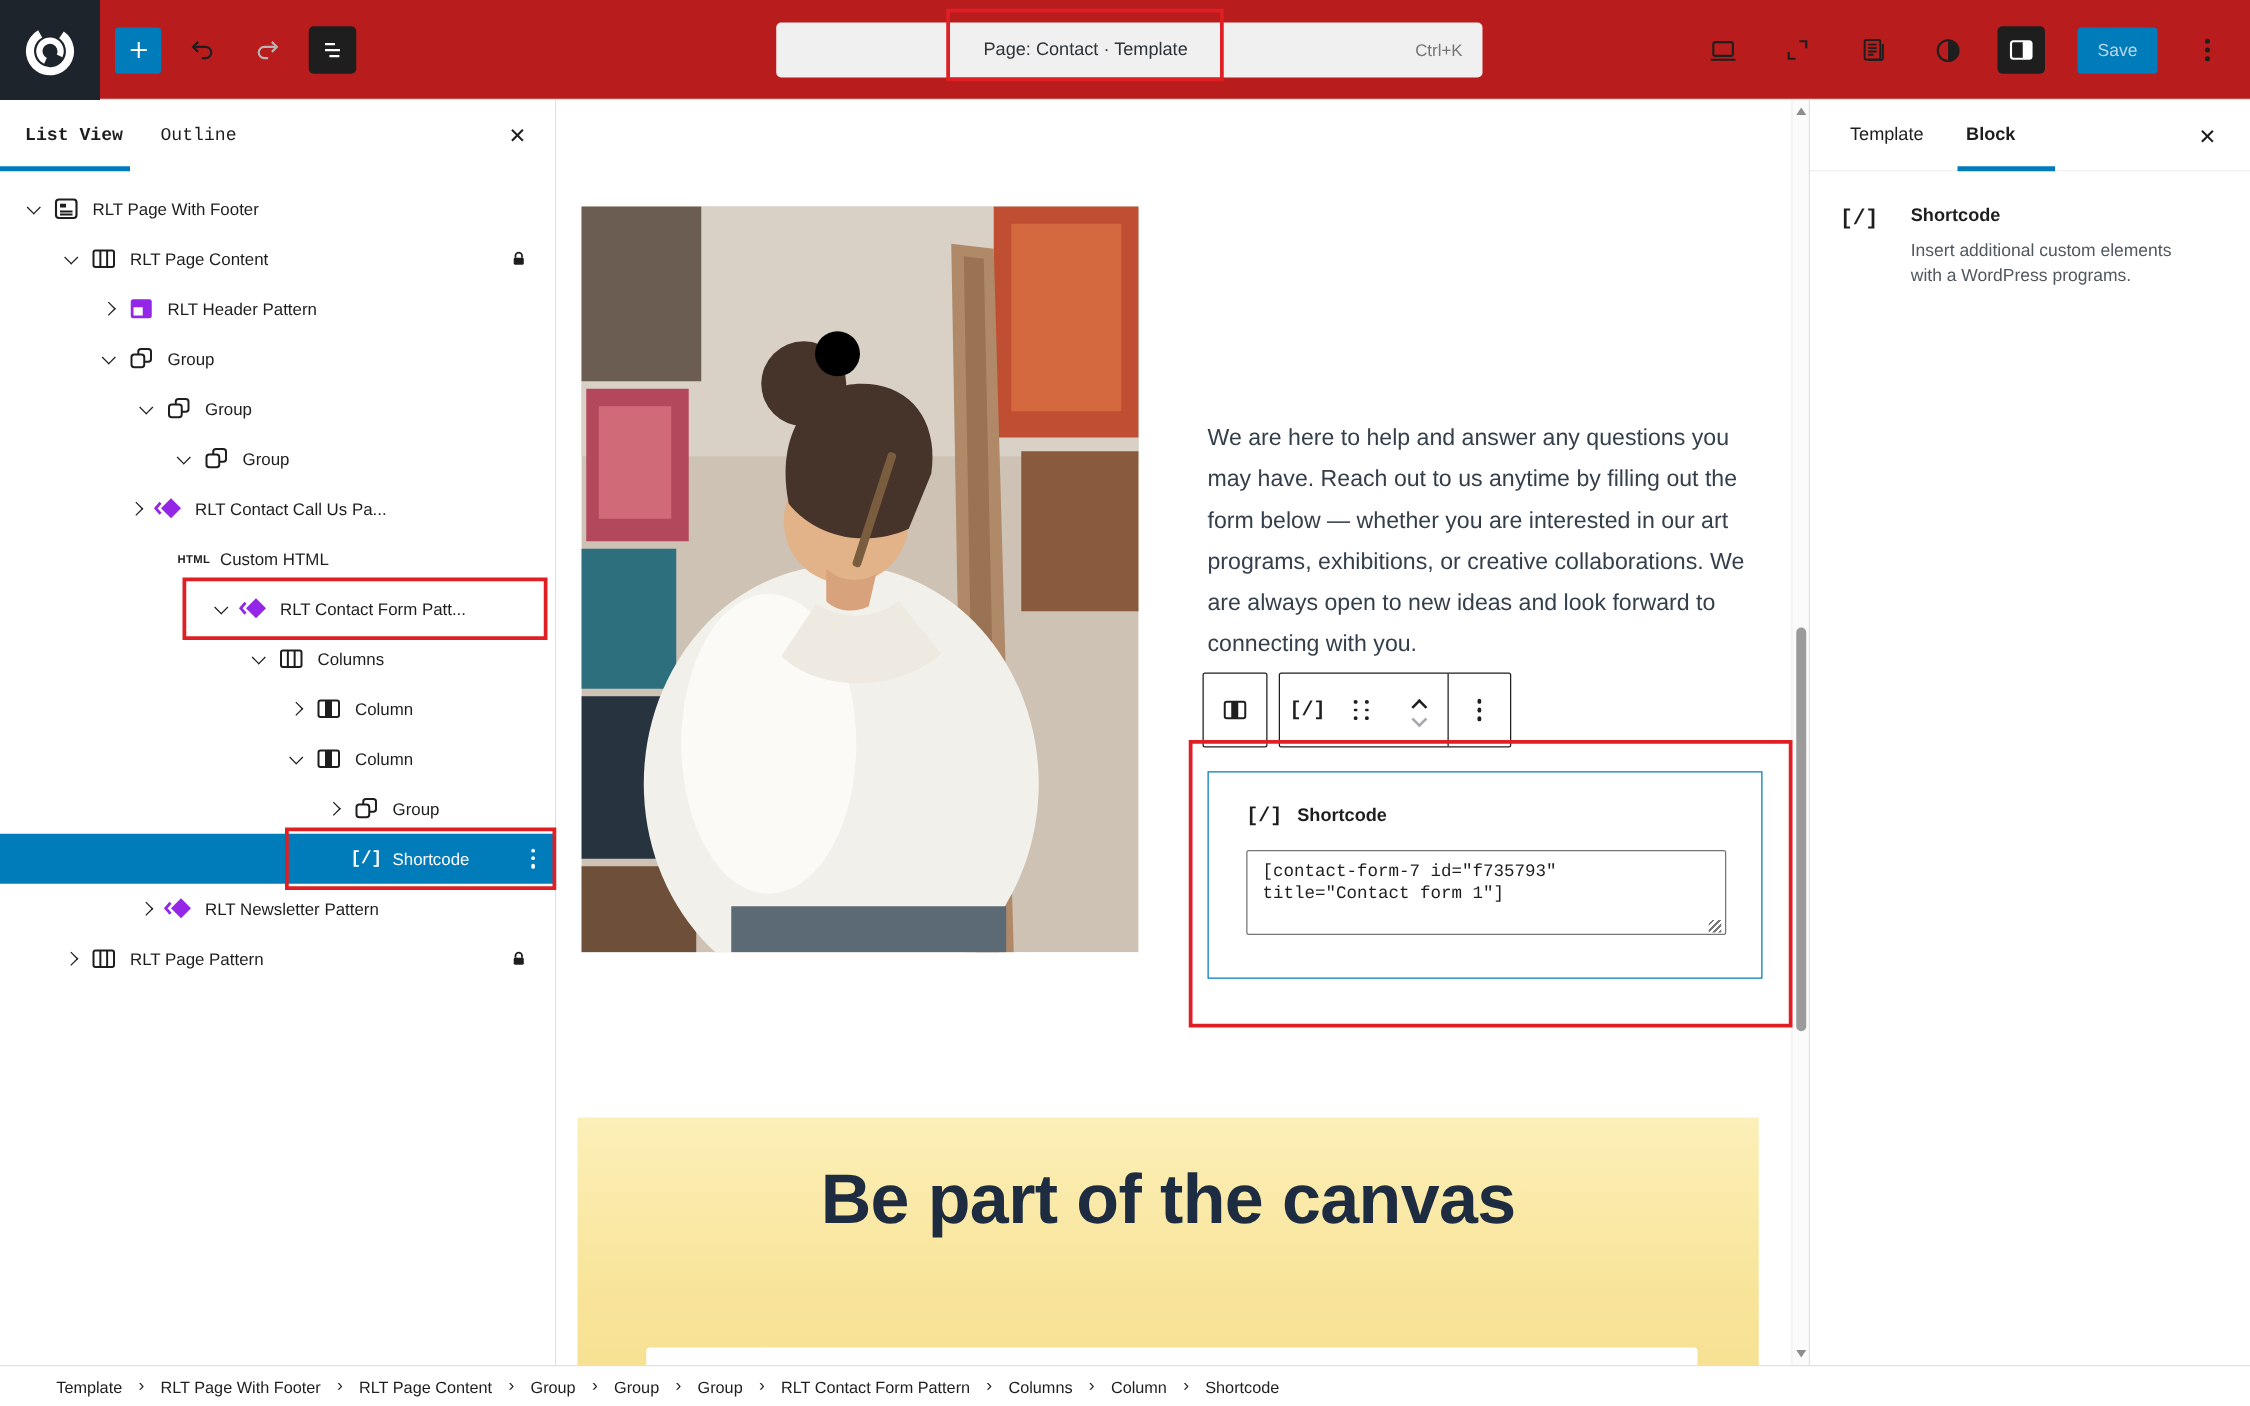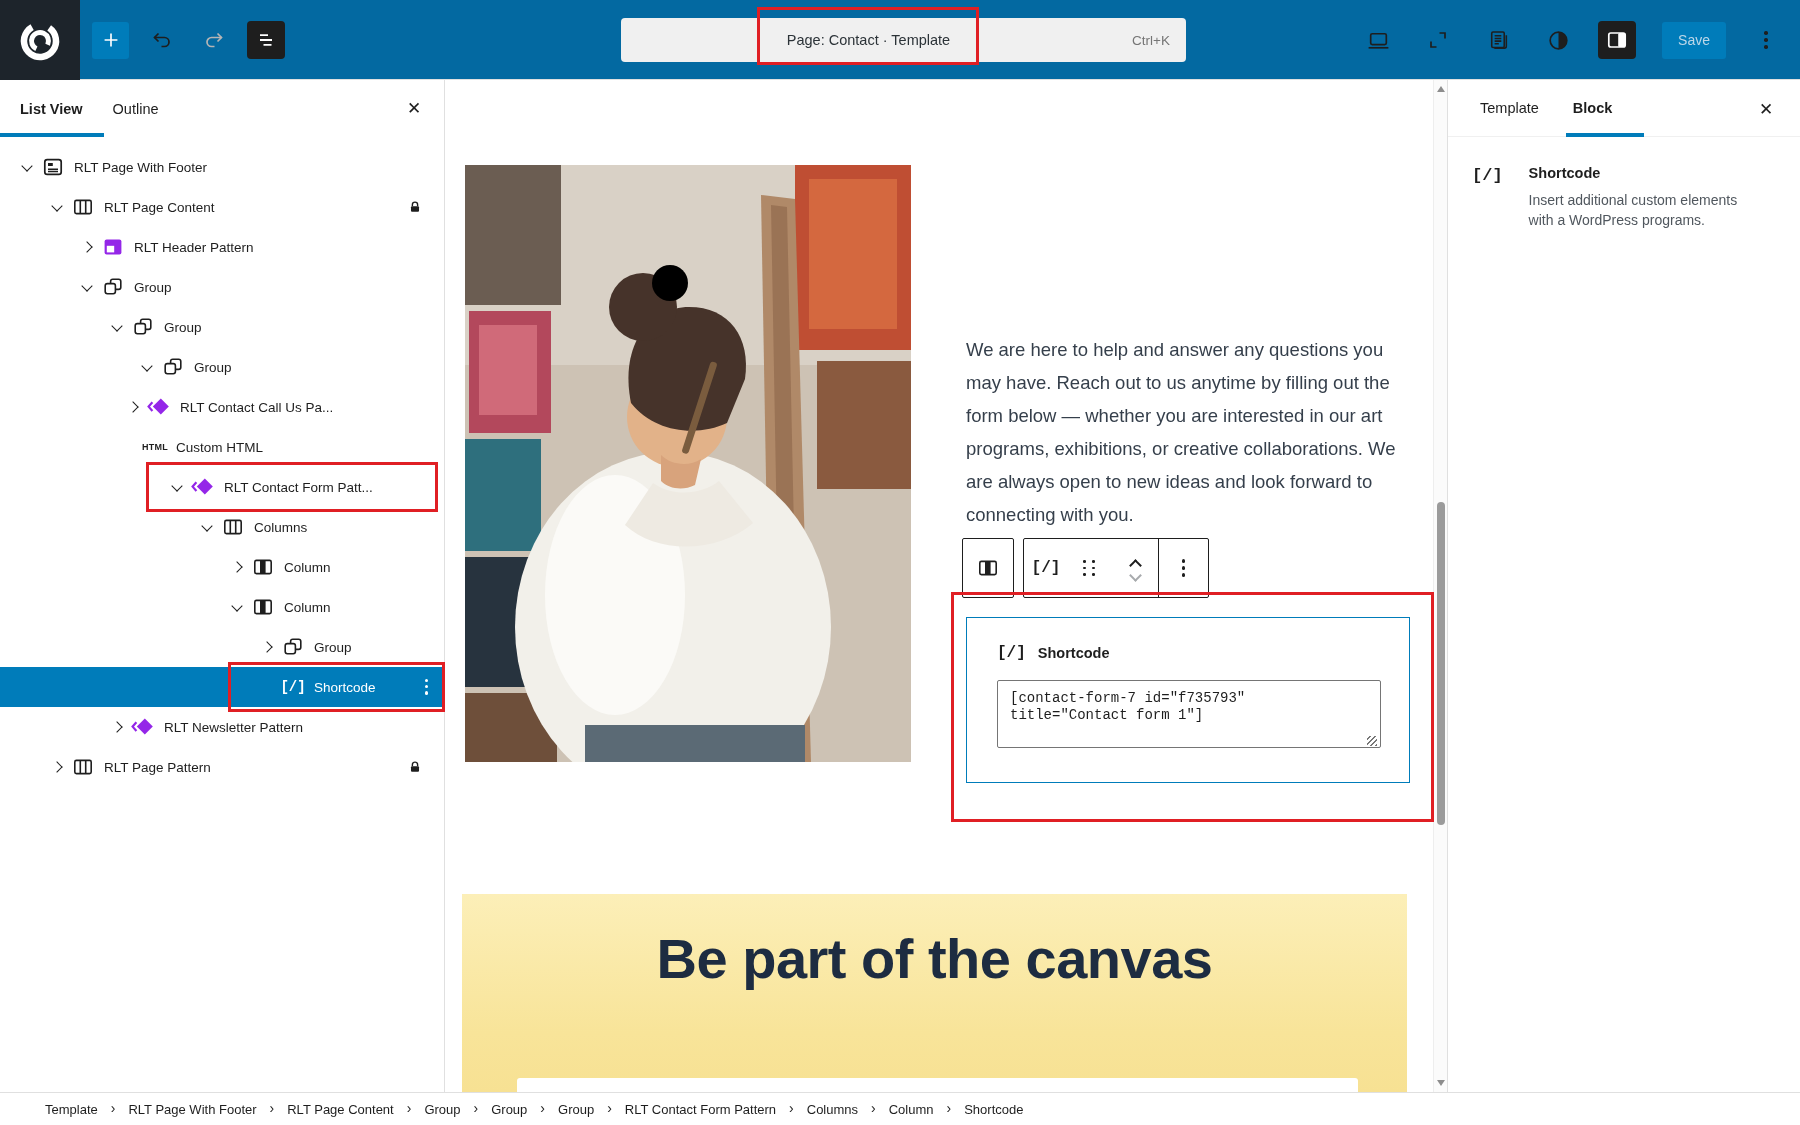--- a/index.html
+++ b/index.html
@@ -1,21 +1,21 @@
 <!DOCTYPE html>
 <html><head>
 <meta charset="utf-8">
 <style>
   * { margin:0; padding:0; box-sizing:border-box; }
   html,body { width:1800px; height:1125px; overflow:hidden; background:#fff;
     font-family:"Liberation Sans", sans-serif; color:#1e1e1e; }
   svg { display:block; }
 
   
-  #topbar { position:absolute; left:0; top:0; width:1800px; height:80px; background:#0369a1;
+  #topbar { position:absolute; left:0; top:0; width:1800px; height:80px; background:#b91c1c;
     border-bottom:1px solid #e0e0e0; z-index:20; }
   .logo { position:absolute; left:0; top:0; width:80px; height:80px; background:#1d242b;
     display:flex; align-items:center; justify-content:center; }
   .tb-left { position:absolute; left:92px; top:0; height:80px; display:flex; align-items:center; gap:14px; }
   .btn-inserter { width:37px; height:37px; background:#007cba; border-radius:3px; color:#fff;
     display:flex; align-items:center; justify-content:center; }
   .icon-btn { width:38px; height:38px; display:flex; align-items:center; justify-content:center; border-radius:4px; }
   .btn-listview { background:#1e1e1e; }
   .center-pill { position:absolute; left:621px; top:18px; width:565px; height:44px; background:#f0f0f0;
     border-radius:4px; }
@@ -31,21 +31,21 @@
   .kebab-v { display:flex; flex-direction:column; gap:3.5px; }
   .kebab-v i { width:3.6px; height:3.6px; border-radius:50%; background:#1e1e1e; }
 
   
   .anno { position:absolute; border:3px solid #e01f24; z-index:60; pointer-events:none; }
 
   
   #left-sb { position:absolute; left:0; top:80px; width:445px; height:1012px; background:#fff;
     border-right:1px solid #e0e0e0; }
   .sb-tabs { position:relative; height:57px; display:flex; align-items:center; padding-left:20px; gap:30px; }
-  .sb-tab { font-size:14.5px; color:#1e1e1e; }
+  .sb-tab { font-size:14.5px; color:#1e1e1e;font-family:Liberation Mono, monospace; }
   .sb-tab.active { font-weight:600; }
   .lv-underline { position:absolute; left:0; bottom:0; width:104px; height:4px; background:#007cba; }
   .sb-close { position:absolute; right:16px; top:14px; width:28px; height:28px; display:flex;
     align-items:center; justify-content:center; font-size:17px; color:#1e1e1e; }
   #tree { position:absolute; left:0; top:57px; right:0; padding-top:10px; }
   .tree-row { position:relative; height:40px; display:flex; align-items:center; font-size:13.5px; color:#1e1e1e; }
   .tree-row.selected { background:#007cba; color:#fff; }
   .chev-slot { width:26px; display:flex; align-items:center; justify-content:center; flex:none; }
   .chev { width:8px; height:8px; border-right:1.8px solid currentColor; border-bottom:1.8px solid currentColor; }
   .chev.down { transform:rotate(45deg); margin-top:-3px; }
@@ -282,21 +282,21 @@
           <span class="chev down"></span>
         </span>
         <span class="tree-ico">
           <svg viewBox="0 0 24 24" fill="none" stroke="currentColor" stroke-width="1.6">
             <rect x="9.6" y="4.2" width="10.2" height="10.2" rx="2.2"></rect>
             <rect x="4.2" y="8.6" width="10.2" height="10.2" rx="2.2" fill="#fff"></rect>
           </svg>
         </span>
         <span>Group</span>
       </div>
-      <div class="tree-row" style="padding-left: 120px;">
+      <div class="tree-row" style="padding-left: 96px;">
         <span class="chev-slot">
           <span class="chev right"></span>
         </span>
         <span class="tree-ico ico-purple">
           <svg viewBox="0 0 24 24">
             <path d="M13.8 3.6 21.8 11.6 13.8 19.6 5.8 11.6Z" fill="currentColor"></path>
             <path d="M5.4 7.2 1.6 11.6l3.8 4.4" fill="none" stroke="currentColor" stroke-width="2.2"></path>
           </svg>
         </span>
         <span>RLT Contact Call Us Pa...</span>

